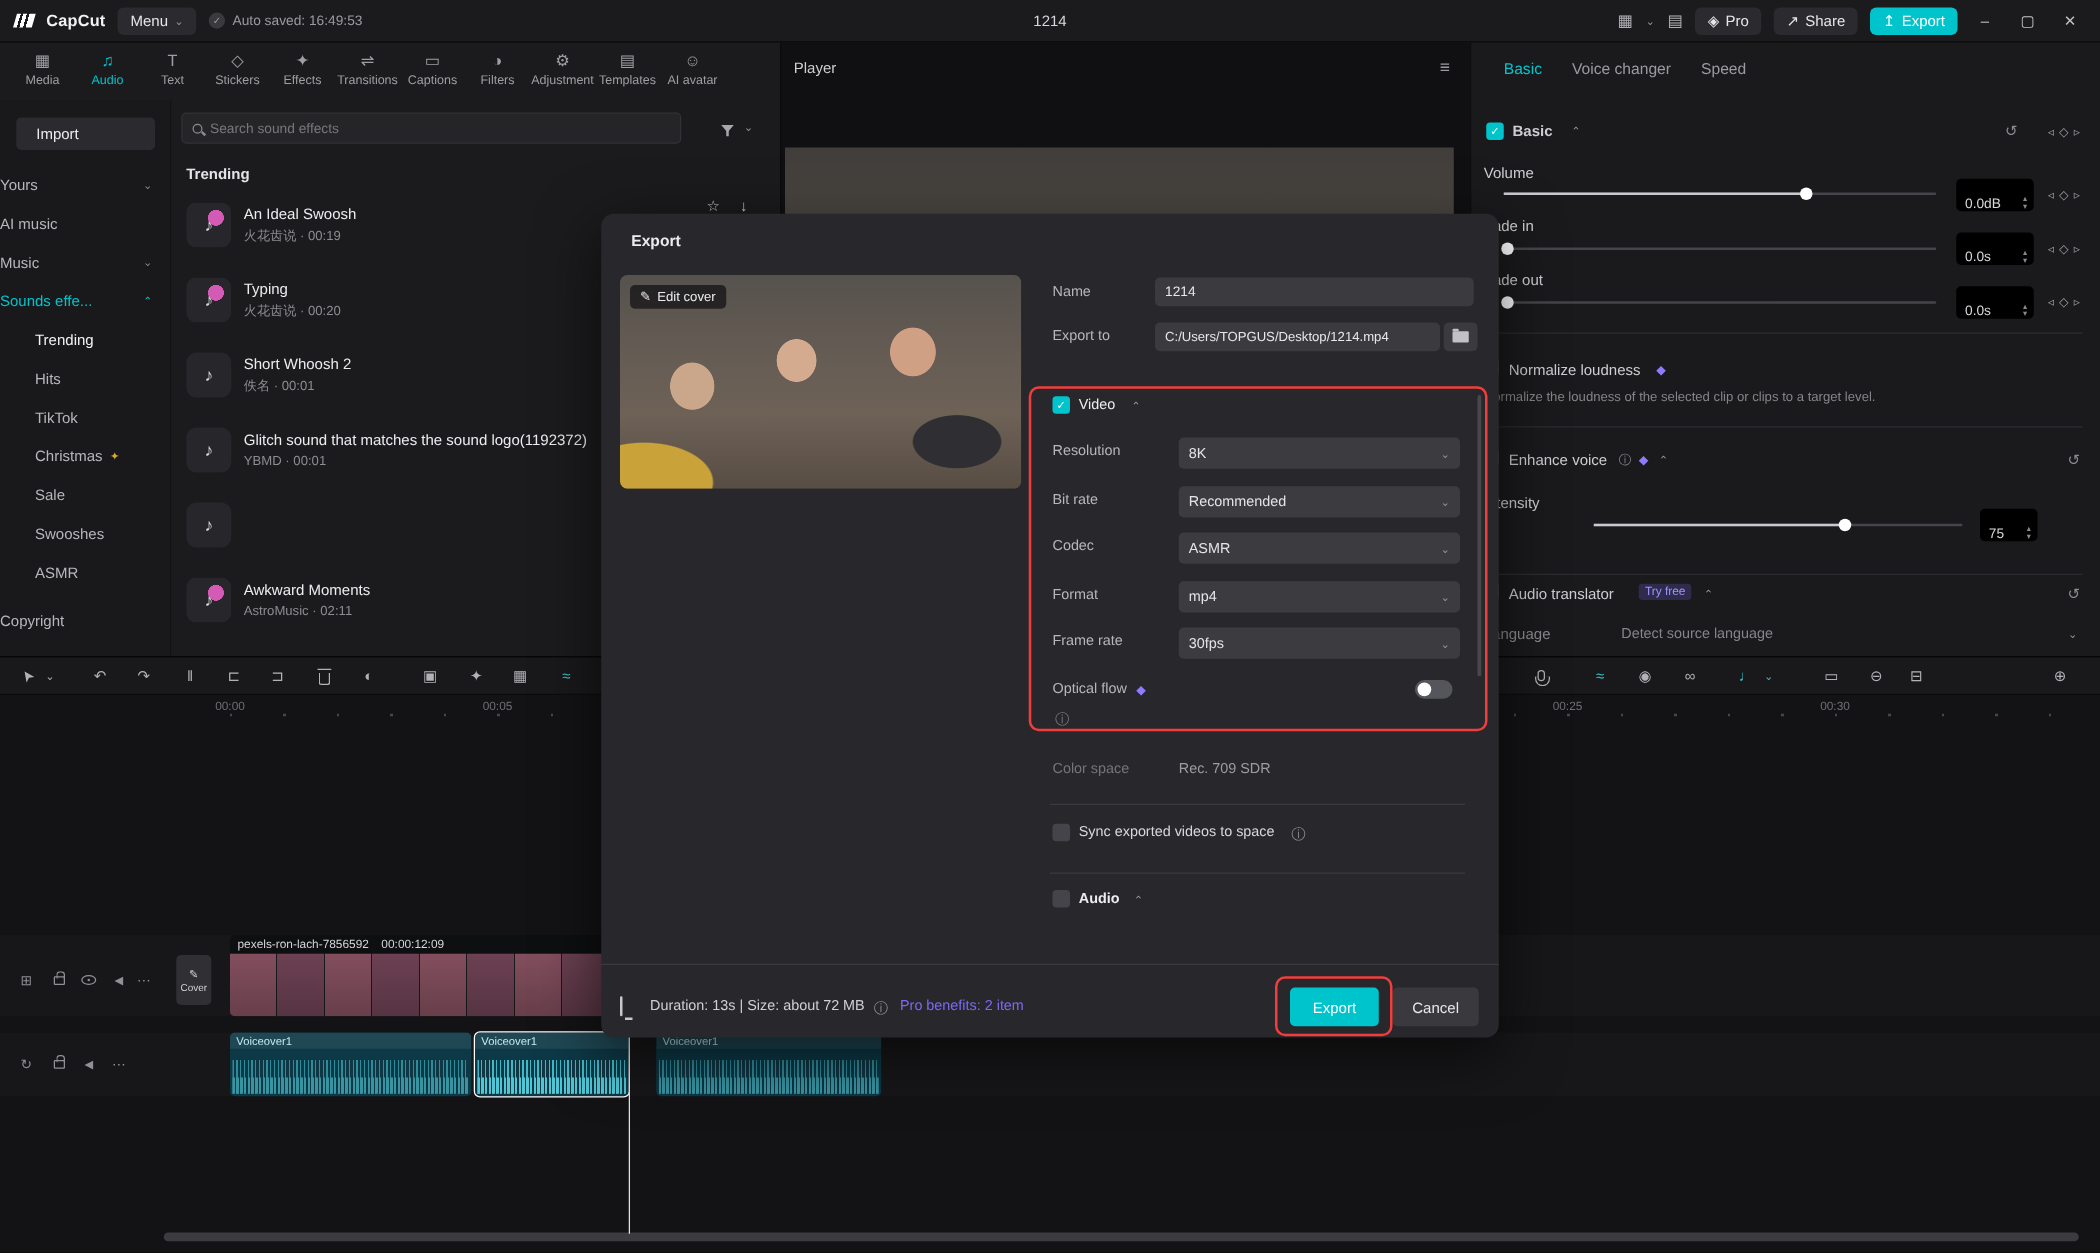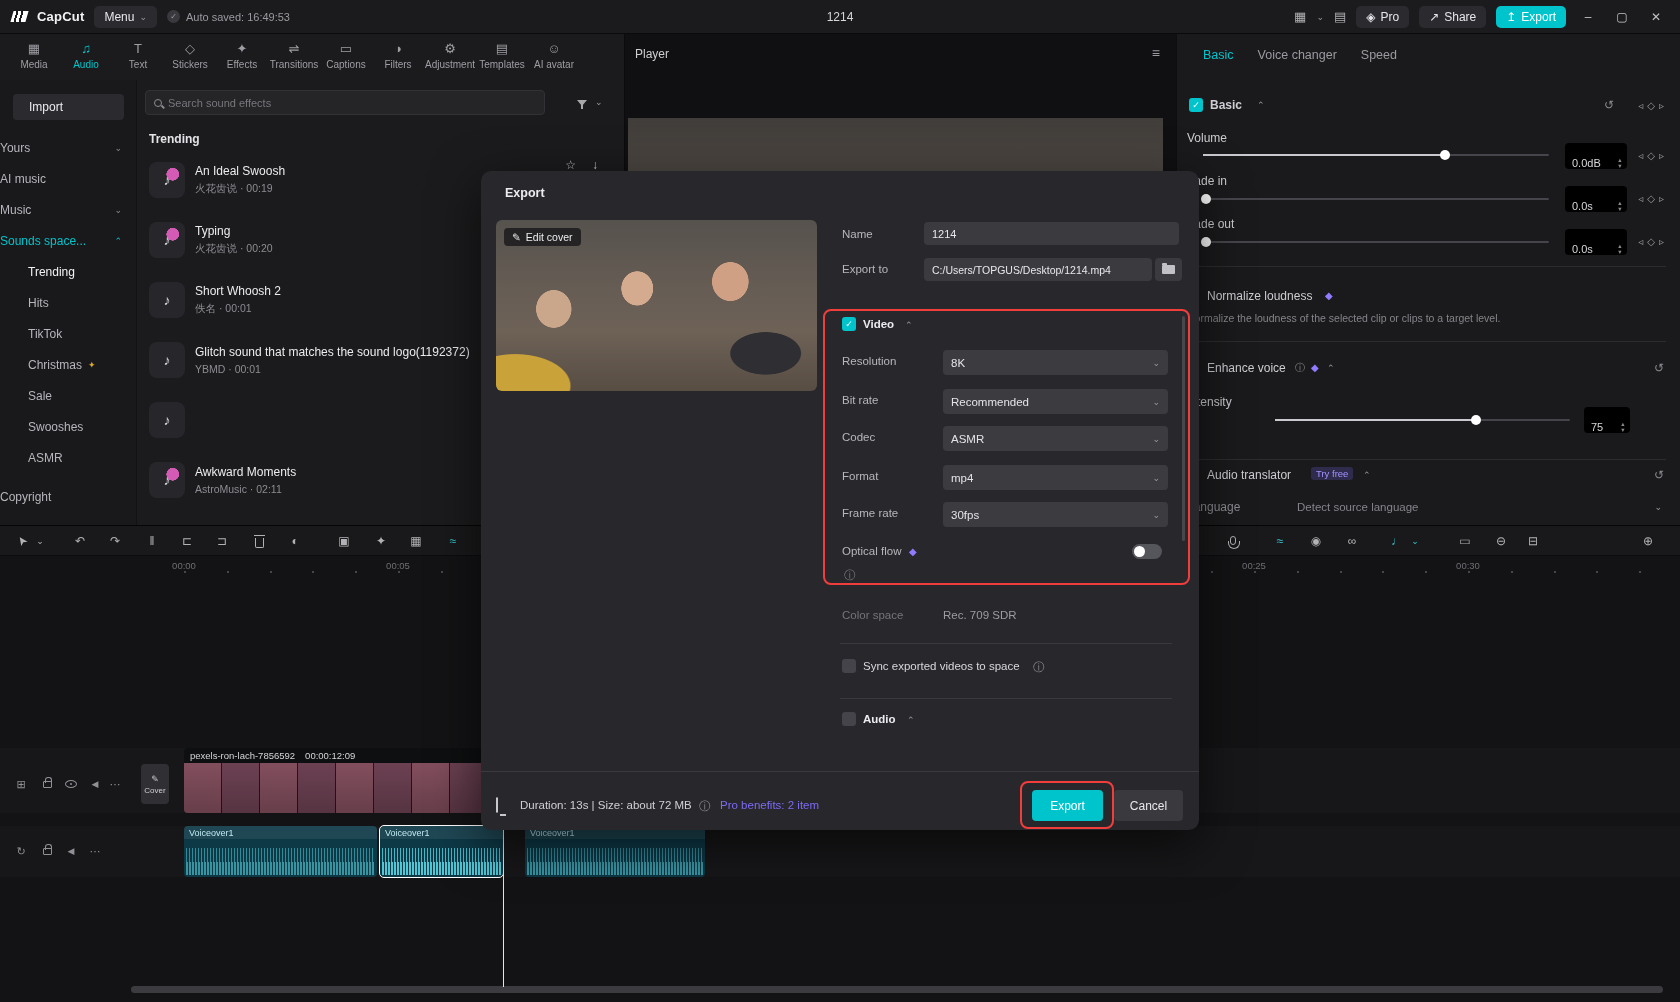--- a/index.html
+++ b/index.html
@@ -237,21 +237,21 @@
             <span class="sc">⌄</span>
           </div>
         <div class="side-item">
             <span>AI music</span>
           </div>
         <div class="side-item">
             <span>Music</span>
             <span class="sc">⌄</span>
           </div>
         <div class="side-item active">
-            <span>Sounds space...</span>
+            <span>Sounds effe...</span>
             <span class="sc">⌃</span>
           </div>
         <div class="side-item sub sel">
             <span>Trending</span>
           </div>
         <div class="side-item sub">
             <span>Hits</span>
           </div>
         <div class="side-item sub">
             <span>TikTok</span>
@@ -546,21 +546,21 @@
     <span class="dlabel" style="top:57px">Name</span>
     <input class="dinput" style="left: 443px; top: 51px; width: 255px;" value="1214">
 
     <span class="dlabel" style="top:92px">Export to</span>
     <input class="dinput" style="left: 443px; top: 87px; width: 228px; font-size: 10.5px;" value="C:/Users/TOPGUS/Desktop/1214.mp4">
     <span class="fbtn">
         <span class="i-folder"></span>
       </span>
 
     <span class="dcb on" style="top:146px">✓</span>
-    <span class="dlabel" style="left:382px;top:147px;font-weight:bold;color:#ececf0">Video</span>
+    <span class="dlabel" style="left:382px;top:147px;font-weight:normal;color:#ececf0">Video</span>
     <span class="chev" style="position:absolute;left:424px;top:149px">⌃</span>
 
     <span class="dlabel" style="top:184px">Resolution</span>
     <div class="select" style="top:179px">
         <span>8K</span>
         <span class="sc">⌄</span>
       </div>
 
     <span class="dlabel" style="top:223px">Bit rate</span>
     <div class="select" style="top:218px">

